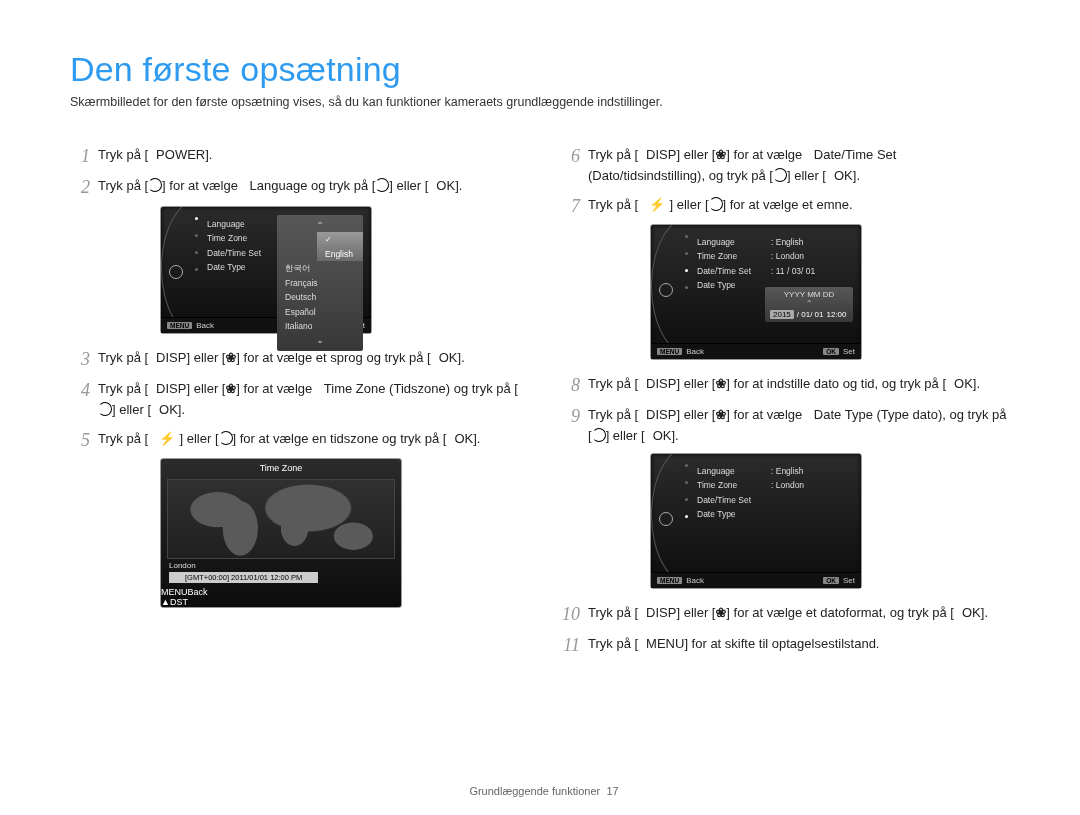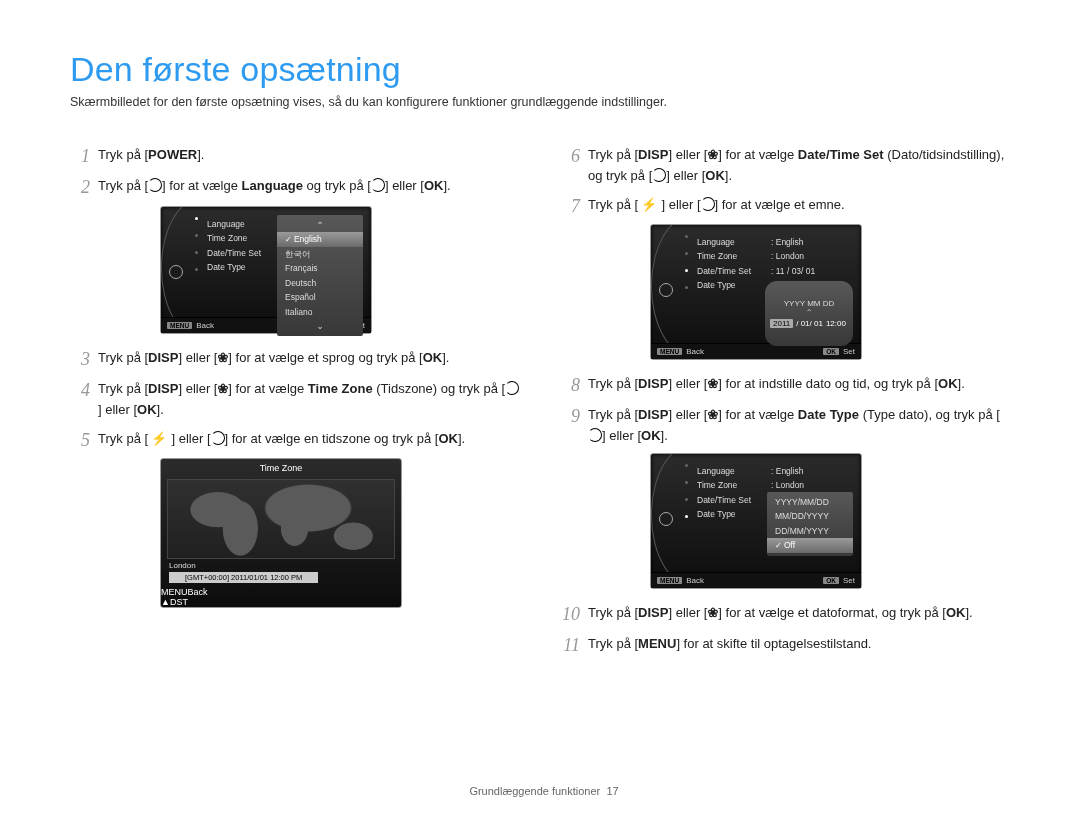--- a/index.html
+++ b/index.html
@@ -46,21 +46,22 @@
     font-size: 18px;
     width: 20px;
     text-align: right;
     flex: 0 0 20px;
     line-height: 1.3;
   }
   .step .body {
     flex: 1;
   }
   .step .body b {
-    font-weight: 700;
+    font-weight: 400;
+    padding-left: 8px;
   }
   .bullet {
     margin: 2px 0 6px 34px;
     font-size: 11.5px;
     color: #444;
     position: relative;
     padding-left: 12px;
     line-height: 1.5;
   }
   .bullet::before {
@@ -154,20 +155,21 @@
   }
   .screen .right-panel div{
     padding:0 8px;
     font-size:8.5px;
     line-height:1.7;
     color:#ddd;
   }
   .screen .right-panel div.sel{
     background:linear-gradient(#9a9a9a,#6a6a6a);
     color:#fff;
+    margin-left:40px;
   }
   .screen .right-panel div.sel::before{
     content:"✓ ";
     font-size:8px;
   }
   .screen .bar{
     background:#111;
     border-top:1px solid #000;
     display:flex;
     font-size:8px;
@@ -206,35 +208,35 @@
   }
   .tz-info{ padding:0 8px 2px; font-size:8px; color:#ddd;}
   .tz-strip{
     margin:0 8px 4px;
     background:#ccc; color:#000;
     font-size:7.5px; padding:1px 16px;
     width:fit-content;
   }
   
   .date-box{
-    position:absolute; left:114px; right:8px; top:56px;
+    position:absolute; left:114px; right:8px; top:62px;
     background:linear-gradient(#585858,#383838);
-    border-radius:12px;
+    border-radius:2px;
     font-size:8px;
-    padding:18px 5px;
+    padding:3px 5px;
   }
   .date-box .hdr{ text-align:center; color:#ddd; font-size:8px;}
   .date-box .row{ display:flex; align-items:center; gap:3px; margin-top:2px;}
   .date-box .cell{ background:#aaa;color:#000; padding:0 3px; border-radius:1px;}
 </style>
 </head>
 <body>
 
 <h1 class="title">Den første opsætning</h1>
-<p class="intro">Skærmbilledet for den første opsætning vises, så du kan konfigurere funktioner grundlæggende indstillinger.</p>
+<p class="intro">Skærmbilledet for den første opsætning vises, så du kan funktioner kameraets grundlæggende indstillinger.</p>
 
 <div class="cols">
 
   <div class="col">
 
     <div class="step">
       <div class="num">1</div>
       <div class="body">
         <span>Tryk på [</span><b class="btn-label">POWER</b><span>].</span>
       </div>
@@ -341,21 +343,21 @@
         </div>
         <div class="right-col">
           <div>: English</div>
           <div>: London</div>
           <div>: 11 / 03/ 01</div>
         </div>
         <div class="date-box">
           <div class="hdr">YYYY MM DD</div>
           <div style="text-align:center;font-size:8px;color:#ccc;">⌃</div>
           <div class="row">
-            <span class="cell">2011</span>
+            <span class="cell">2015</span>
             <span>/ 01/ 01</span>
             <span>12:00</span>
           </div>
         </div>
       </div>
       <div class="bar">
         <div class="grp">
             <span class="btn">MENU</span>
             <span>Back</span>
           </div>
@@ -389,26 +391,20 @@
         <div class="menu-col">
           <div>Language</div>
           <div>Time Zone</div>
           <div>Date/Time Set</div>
           <div>Date Type</div>
         </div>
         <div class="right-col">
           <div>: English</div>
           <div>: London</div>
         </div>
-        <div class="right-panel" style="top:38px;">
-          <div>YYYY/MM/DD</div>
-          <div>MM/DD/YYYY</div>
-          <div>DD/MM/YYYY</div>
-          <div class="sel">Off</div>
-        </div>
       </div>
       <div class="bar">
         <div class="grp">
             <span class="btn">MENU</span>
             <span>Back</span>
           </div>
         <div class="grp">
             <span class="btn">OK</span>
             <span>Set</span>
           </div>

